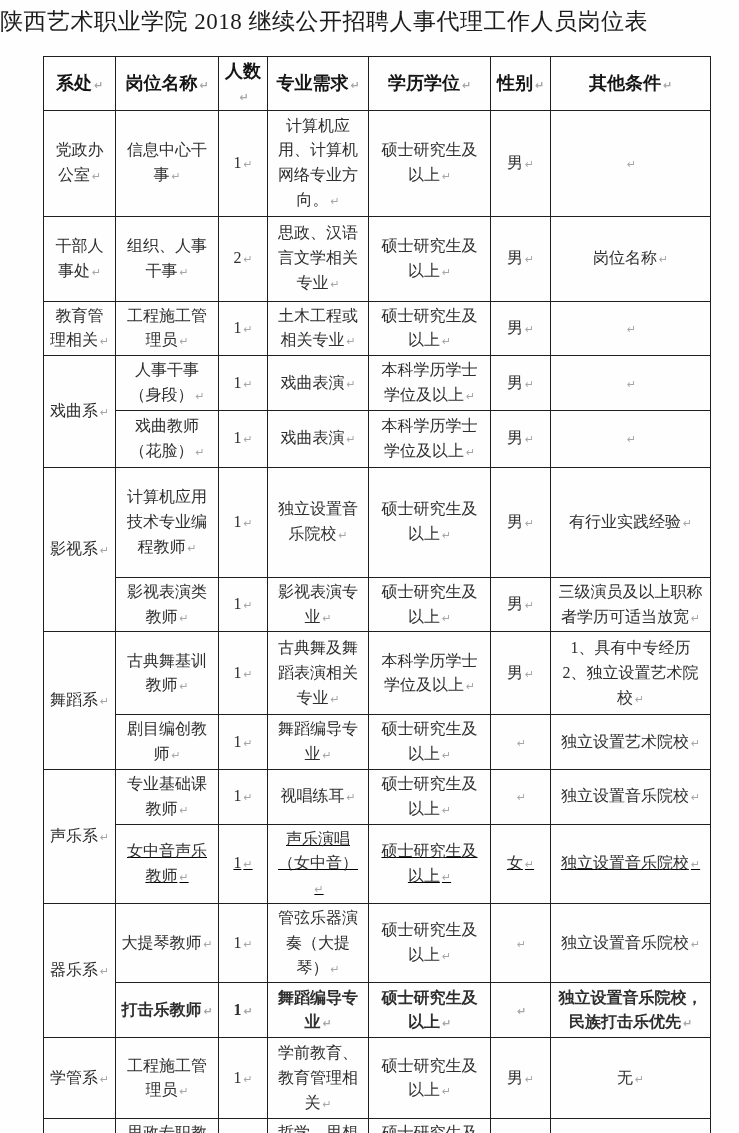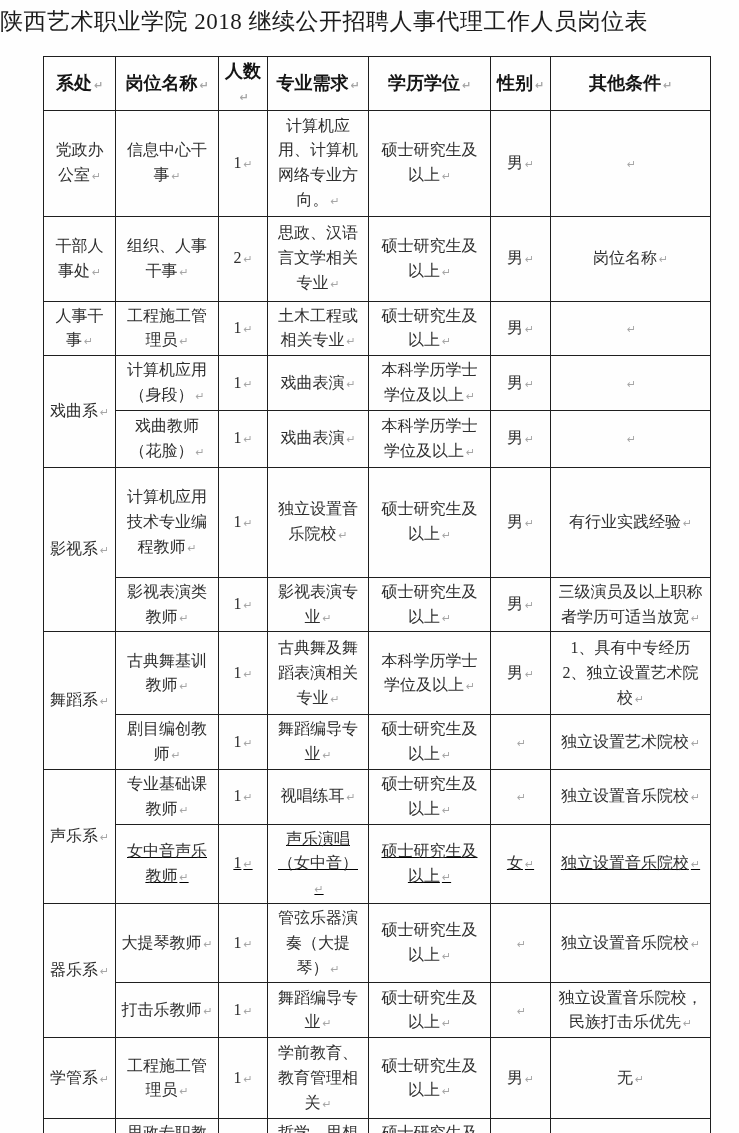--- a/index.html
+++ b/index.html
@@ -69,21 +69,21 @@
   tr.h-r2  { height: 54px; }
   tr.h-r3  { height: 53px; }
   tr.h-r4  { height: 57px; }
   tr.h-r5  { height: 110px; }
   tr.h-r6  { height: 53px; }
   tr.h-r7  { height: 83px; }
   tr.h-r8  { height: 54px; }
   tr.h-r9  { height: 54px; }
   tr.h-r10 { height: 55px; text-decoration: underline; }
   tr.h-r11 { height: 52px; }
-  tr.h-r12 { height: 55px; }
+  tr.h-r12 { height: 55px; font-weight: bold; }
   tr.h-r13 { height: 81px; }
   tr.h-r14 { height: 54px; }
 </style>
 </head>
 <body>
 
 <div class="page">
 
   <div class="doc-title">陕西艺术职业学院 2018 继续公开招聘人事代理工作人员岗位表</div>
 
@@ -123,32 +123,32 @@
       <td><span>干部人事处</span><span class="pm">↵</span></td>
       <td><span>组织、人事干事</span><span class="pm">↵</span></td>
       <td class="c-count"><span>2</span><span class="pm">↵</span></td>
       <td><span>思政、汉语言文学相关专业</span><span class="pm">↵</span></td>
       <td><span>硕士研究生及以上</span><span class="pm">↵</span></td>
       <td><span>男</span><span class="pm">↵</span></td>
       <td class="c-other"><span>岗位名称</span><span class="pm">↵</span></td>
     </tr>
 
     <tr class="h-r2">
-      <td><span>人事干事</span><span class="pm">↵</span></td>
+      <td><span>教育管理相关</span><span class="pm">↵</span></td>
       <td><span>工程施工管理员</span><span class="pm">↵</span></td>
       <td class="c-count"><span>1</span><span class="pm">↵</span></td>
       <td><span>土木工程或相关专业</span><span class="pm">↵</span></td>
       <td><span>硕士研究生及以上</span><span class="pm">↵</span></td>
       <td><span>男</span><span class="pm">↵</span></td>
       <td class="c-other"><span></span><span class="pm">↵</span></td>
     </tr>
 
     <tr class="h-r3">
       <td rowspan="2"><span>戏曲系</span><span class="pm">↵</span></td>
-      <td><span>计算机应用（身段）</span><span class="pm">↵</span></td>
+      <td><span>人事干事（身段）</span><span class="pm">↵</span></td>
       <td class="c-count"><span>1</span><span class="pm">↵</span></td>
       <td><span>戏曲表演</span><span class="pm">↵</span></td>
       <td><span>本科学历学士学位及以上</span><span class="pm">↵</span></td>
       <td><span>男</span><span class="pm">↵</span></td>
       <td class="c-other"><span></span><span class="pm">↵</span></td>
     </tr>
 
     <tr class="h-r4">
       <td><span>戏曲教师（花脸）</span><span class="pm">↵</span></td>
       <td class="c-count"><span>1</span><span class="pm">↵</span></td>

